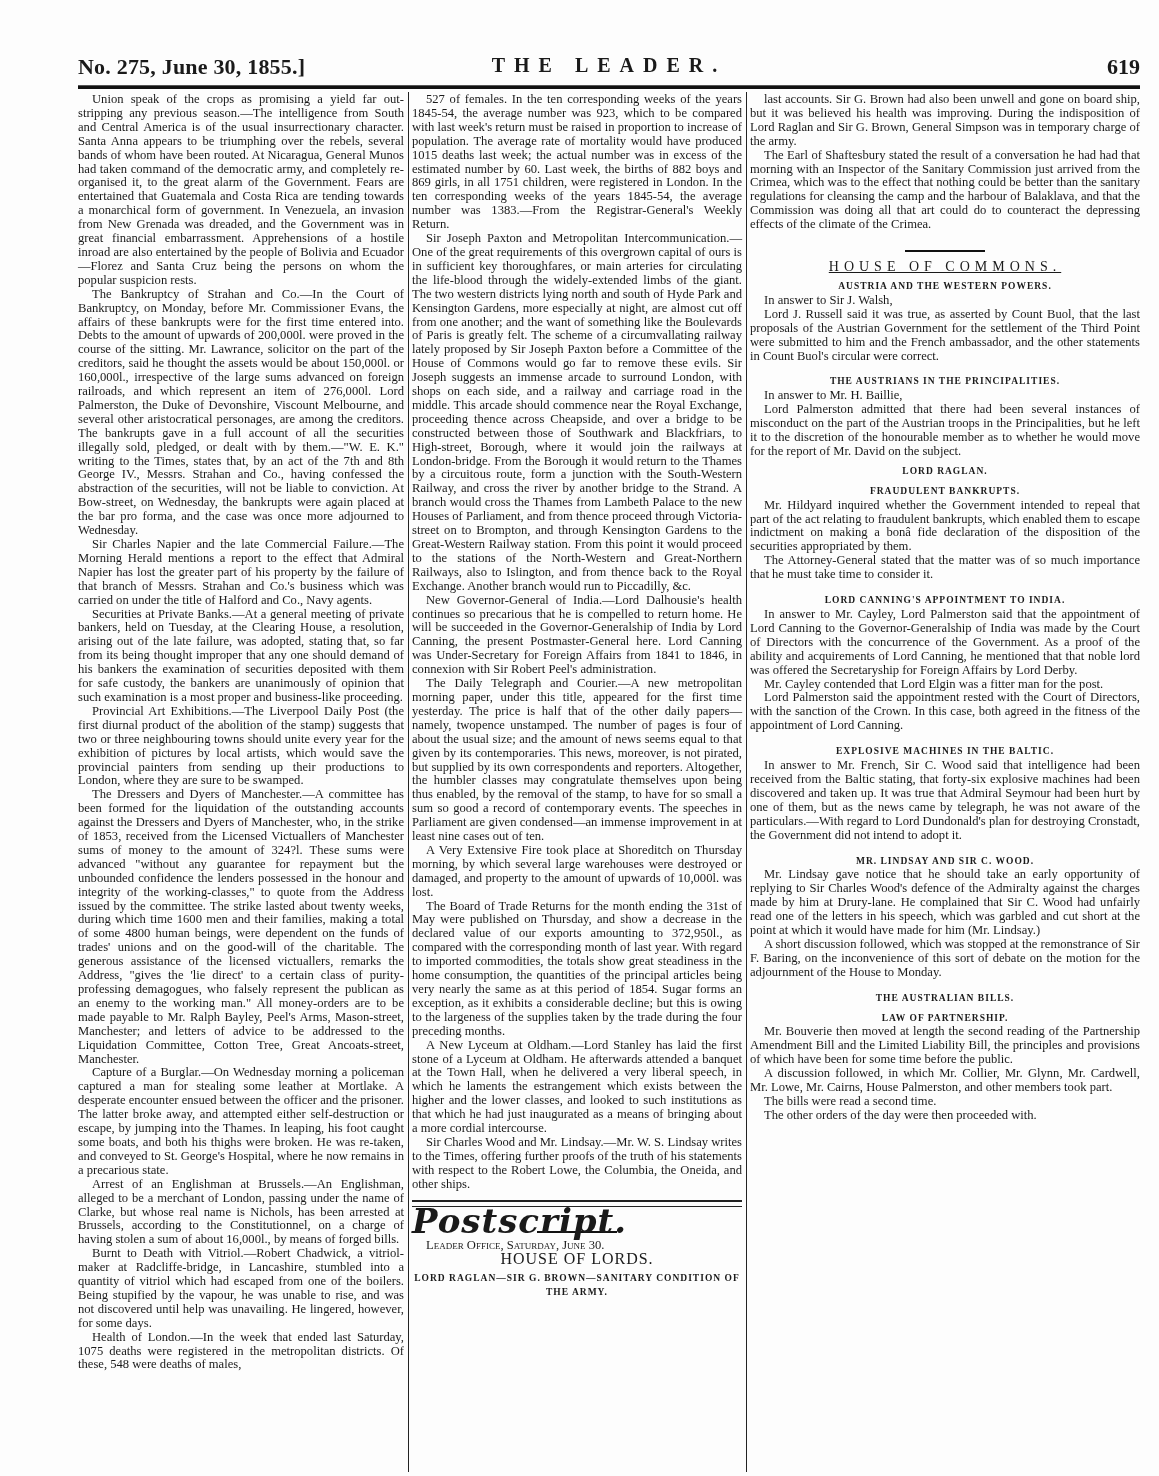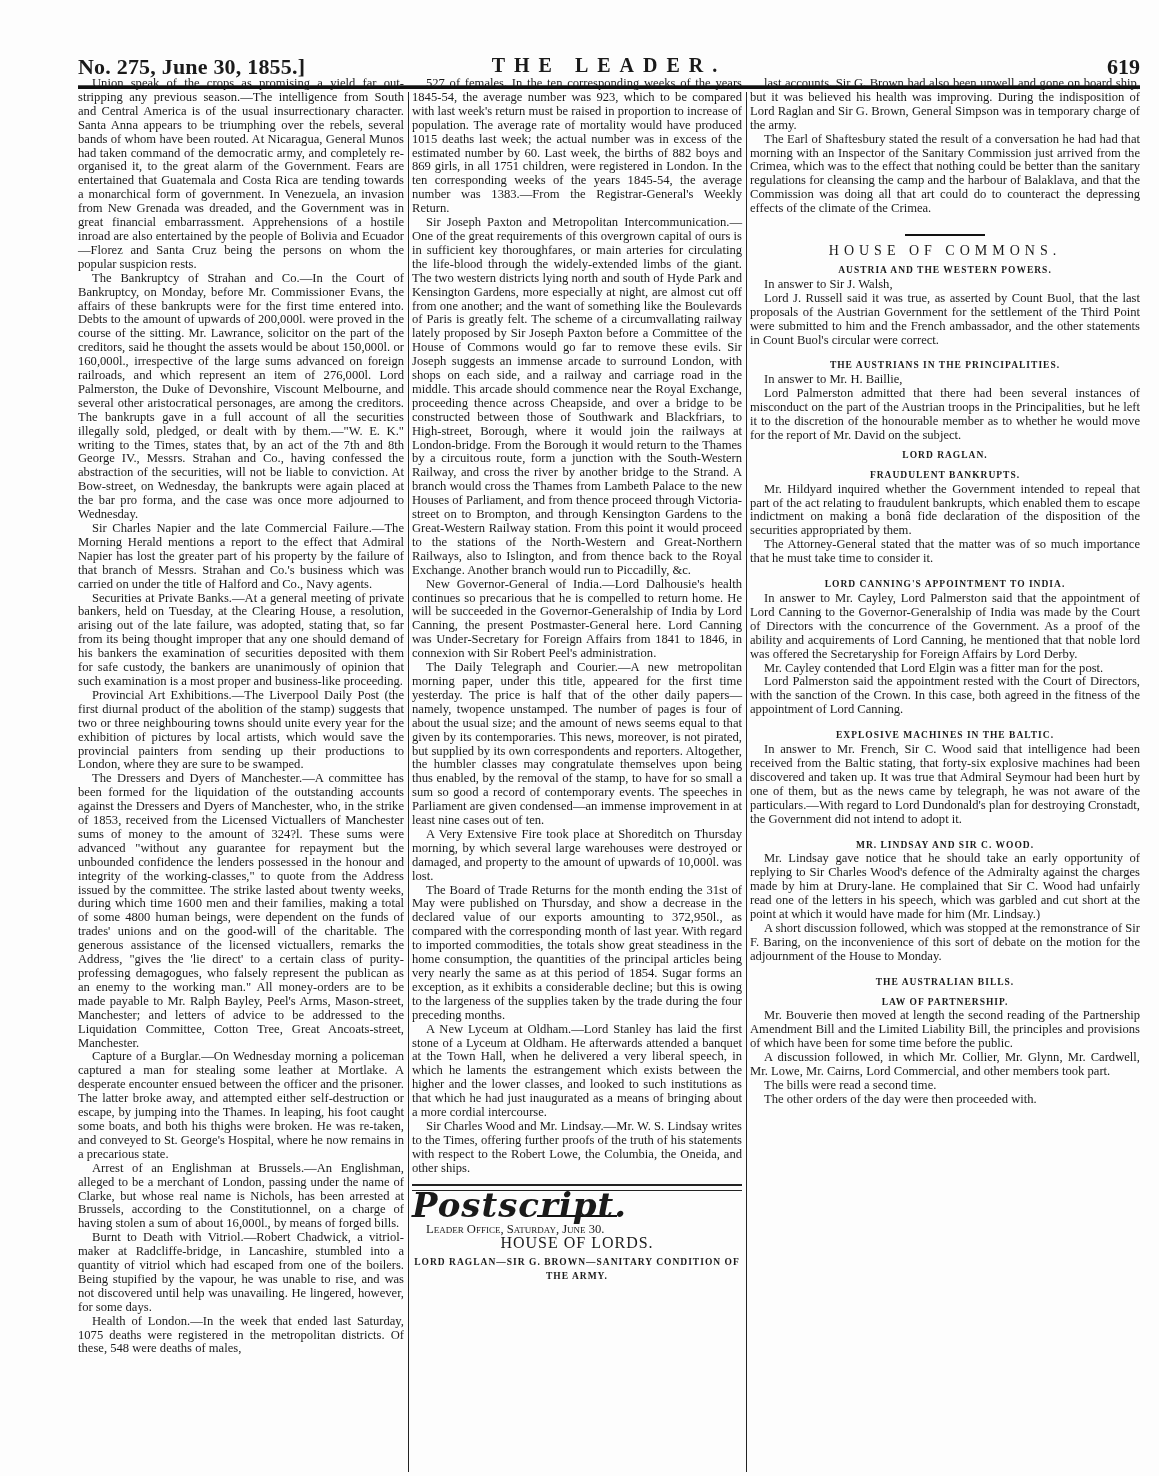--- a/index.html
+++ b/index.html
@@ -2,29 +2,29 @@
 <html><head>
 <meta charset="utf-8">
 <style>
   html,body{margin:0;padding:0;background:#fdfdfd;}
   body{width:1159px;height:1476px;position:relative;overflow:hidden;font-family:"DejaVu Serif","Liberation Serif",serif;color:#1a1a1a;}
   .masthead{position:absolute;left:78px;top:50px;width:1062px;height:32px;}
   .mh-left{position:absolute;left:0;top:4px;font-size:22px;font-weight:bold;letter-spacing:0.2px;font-family:"Liberation Serif",serif;}
   .mh-center{position:absolute;left:0;right:0;top:4px;text-align:center;font-size:20px;font-weight:bold;letter-spacing:9px;font-family:"Liberation Serif",serif;}
   .mh-right{position:absolute;right:0;top:4px;font-size:22px;font-weight:bold;font-family:"Liberation Serif",serif;}
   .mh-rule{position:absolute;left:78px;top:85px;width:1062px;height:3px;background:#111;border-top:1px solid #555;}
-  .col{position:absolute;top:77px;font-family:"Liberation Serif",serif;font-size:12.6px;line-height:13.9px;text-align:justify;}
+  .col{position:absolute;top:93px;font-family:"Liberation Serif",serif;font-size:12.6px;line-height:13.9px;text-align:justify;}
   .col p{margin:0;text-indent:14px;hyphens:auto;}
   .col-left{left:78px;width:326px;}
   .col-mid{left:412px;width:330px;}
   .col-right{left:750px;width:390px;}
   .vrule{position:absolute;top:92px;width:1px;background:#222;height:1380px;}
   .sc{font-variant:small-caps;}
   .head-c{text-align:center;margin:0;text-indent:0 !important;}
-  .hoc-title{font-size:14px;letter-spacing:5px;margin-top:8px !important;}
+  .hoc-title{font-size:14px;letter-spacing:5px;margin-top:8px !important;text-decoration:underline;}
   .sub-h{font-size:9.5px;letter-spacing:1px;font-weight:bold;margin-top:6px !important;text-transform:uppercase;}
   .short-rule{width:80px;height:2px;background:#111;margin:10px auto 6px auto;}
   .double-rule{height:4px;border-top:2px solid #222;border-bottom:1px solid #222;margin:8px 0;}
   .postscript{text-align:left;font-size:34px;font-family:"DejaVu Serif",serif;font-weight:bold;font-style:italic;letter-spacing:1px;margin:6px 0 2px 0;}
   .hol{font-size:16px;letter-spacing:1px;}
   .dateline{text-align:left;text-indent:0;}
 </style>
 </head>
 <body>
 
@@ -97,16 +97,16 @@
   <p>In answer to Mr. French, Sir C. Wood said that intelligence had been received from the Baltic stating, that forty-six explosive machines had been discovered and taken up. It was true that Admiral Seymour had been hurt by one of them, but as the news came by telegraph, he was not aware of the particulars.—With regard to Lord Dundonald's plan for destroying Cronstadt, the Government did not intend to adopt it.</p>
 
   <p class="head-c sub-h" style="margin-top:12px !important">Mr. Lindsay and Sir C. Wood.</p>
   <p>Mr. Lindsay gave notice that he should take an early opportunity of replying to Sir Charles Wood's defence of the Admiralty against the charges made by him at Drury-lane. He complained that Sir C. Wood had unfairly read one of the letters in his speech, which was garbled and cut short at the point at which it would have made for him (Mr. Lindsay.)</p>
   <p>A short discussion followed, which was stopped at the remonstrance of Sir F. Baring, on the inconvenience of this sort of debate on the motion for the adjournment of the House to Monday.</p>
 
   <p class="head-c sub-h" style="margin-top:12px !important">The Australian Bills.</p>
 
   <p class="head-c sub-h">Law of Partnership.</p>
   <p>Mr. Bouverie then moved at length the second reading of the Partnership Amendment Bill and the Limited Liability Bill, the principles and provisions of which have been for some time before the public.</p>
-  <p>A discussion followed, in which Mr. Collier, Mr. Glynn, Mr. Cardwell, Mr. Lowe, Mr. Cairns, Lord Commercial, and other members took part.</p>
+  <p>A discussion followed, in which Mr. Collier, Mr. Glynn, Mr. Cardwell, Mr. Lowe, Mr. Cairns, House Palmerston, and other members took part.</p>
   <p>The bills were read a second time.</p>
   <p>The other orders of the day were then proceeded with.</p>
 </div>
 
 </body></html>

